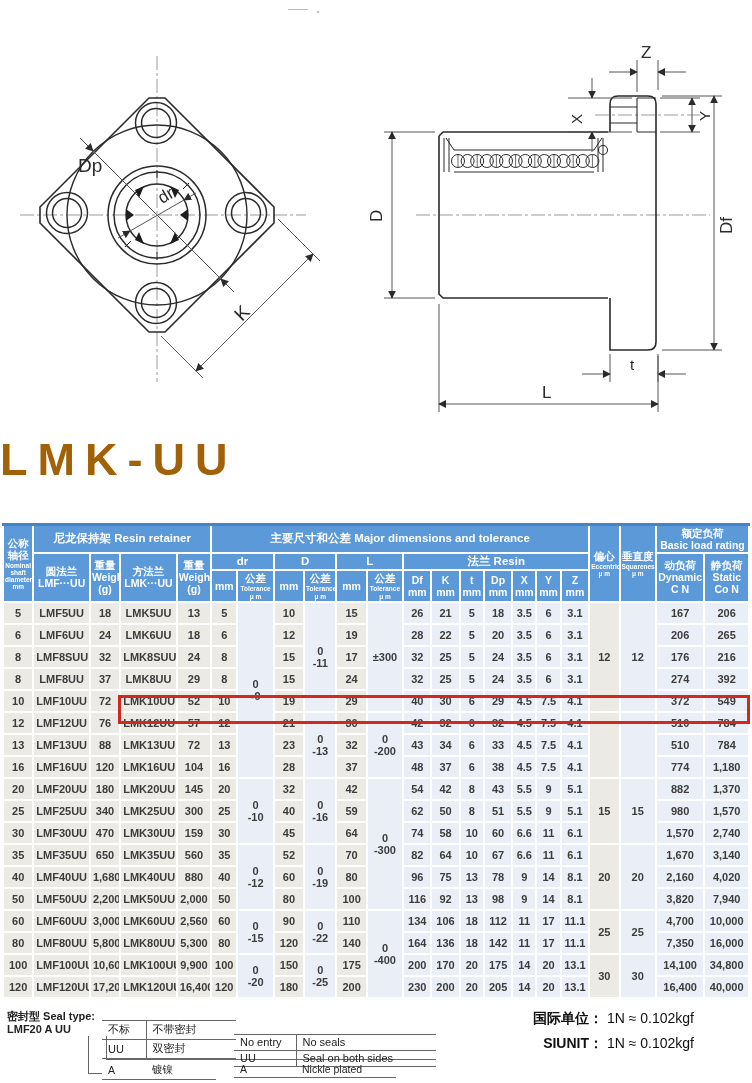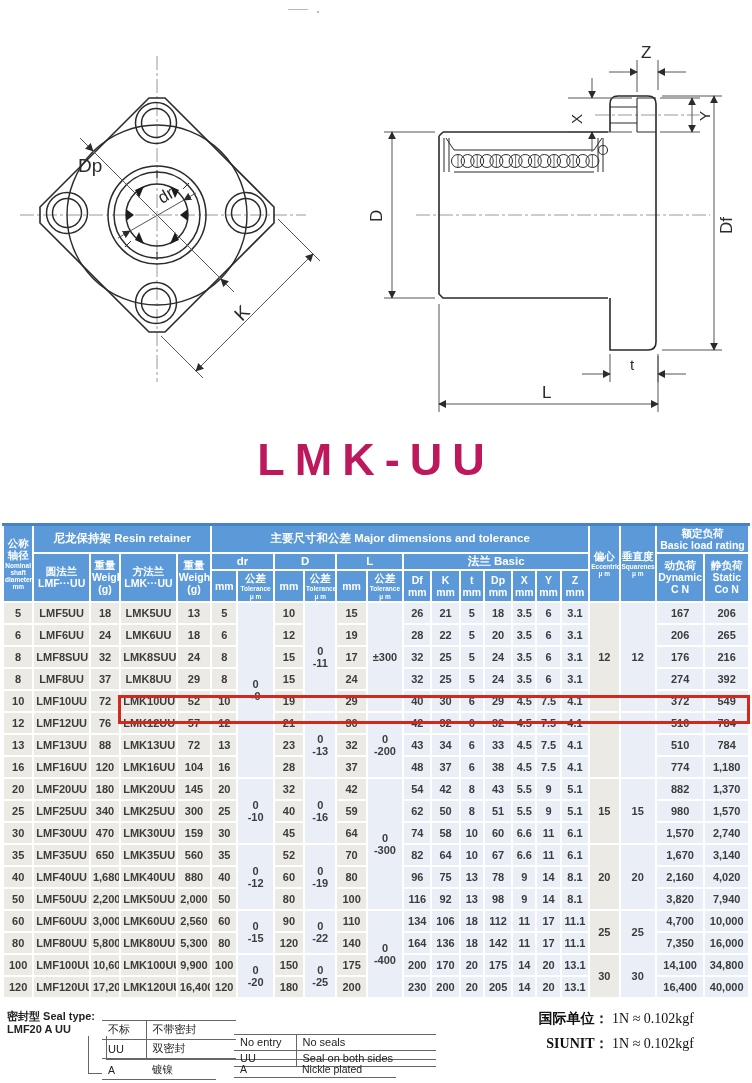--- a/index.html
+++ b/index.html
@@ -6,22 +6,22 @@
   html,body { background:#ffffff; }
   body {
     width:752px; height:1083px; position:relative; overflow:hidden;
     font-family:"Liberation Sans","DejaVu Sans",sans-serif; color:#333;
   }
   svg text { font-family:"Liberation Sans","DejaVu Sans",sans-serif; fill:#2b2b2b; }
   .stray-mark { position:absolute; background:#b9b9b9; }
 
   
   .title {
-    position:absolute; top:434px; left:0; width:752px; text-align:center;
-    font-size:45px; font-weight:700; letter-spacing:10px; color:#be185d;
+    position:absolute; top:434px; left:0; width:752px; 
+    font-size:45px; font-weight:700; letter-spacing:10px; color:#a16207;
   }
 
   
   .table-wrap { position:absolute; top:523px; left:2px; width:748px; }
   table.spec { border-collapse:collapse; table-layout:fixed; width:748px; }
   table.spec th, table.spec td { border:2px solid #ffffff; overflow:hidden; }
   table.spec thead th {
     background:#5b99d8; color:#ffffff; font-weight:700; font-size:10.5px;
     text-align:center; vertical-align:middle; line-height:1.15; padding:1px;
   }
@@ -49,21 +49,21 @@
   .seal-head { position:absolute; left:7px; top:3px; font-size:11px; font-weight:700; color:#222; }
   .seal-code { position:absolute; left:7px; top:17px; font-size:11px; font-weight:700; color:#222; }
   .mini { position:absolute; border-collapse:collapse; font-size:11px; color:#222; }
   .mini td { border-bottom:1px solid #666; padding:1px 6px 2px 6px; height:15px; }
   .mini tr:first-child td { border-top:1px solid #666; }
   .mini td.c1 { border-right:1px solid #666; }
   .plate { position:absolute; border-collapse:collapse; font-size:10.5px; color:#222; }
   .plate td { border-bottom:1px solid #666; padding:1px 6px 2px 6px; height:15px; }
   .conn { position:absolute; background:#666; }
   .units { position:absolute; right:6px; top:4px; text-align:right; font-size:14px; color:#111; }
-  .units div { margin-bottom:7px;font-family:Liberation Serif, serif; }
+  .units div { margin-bottom:7px; }
   .units .u-label { font-weight:700; }
 
   .drawing { position:absolute; }
 </style>
 </head>
 <body>
 
 <div class="stray-mark" style="left:288px;top:9px;width:20px;height:1px;"></div>
 <div class="stray-mark" style="left:317px;top:11px;width:2px;height:2px;"></div>
 
@@ -356,21 +356,21 @@
               <div>D</div>
             </div>
           </th>
           <th colspan="2">
             <div class="h-main h-big">
               <div>L</div>
             </div>
           </th>
           <th colspan="7">
             <div class="h-main h-big">
-              <div>法兰  Basic</div>
+              <div>法兰  Resin</div>
             </div>
           </th>
           <th rowspan="2">
             <div class="h-main">
               <div>动负荷</div>
               <div>Dynamic</div>
               <div>C N</div>
             </div>
           </th>
           <th rowspan="2">

